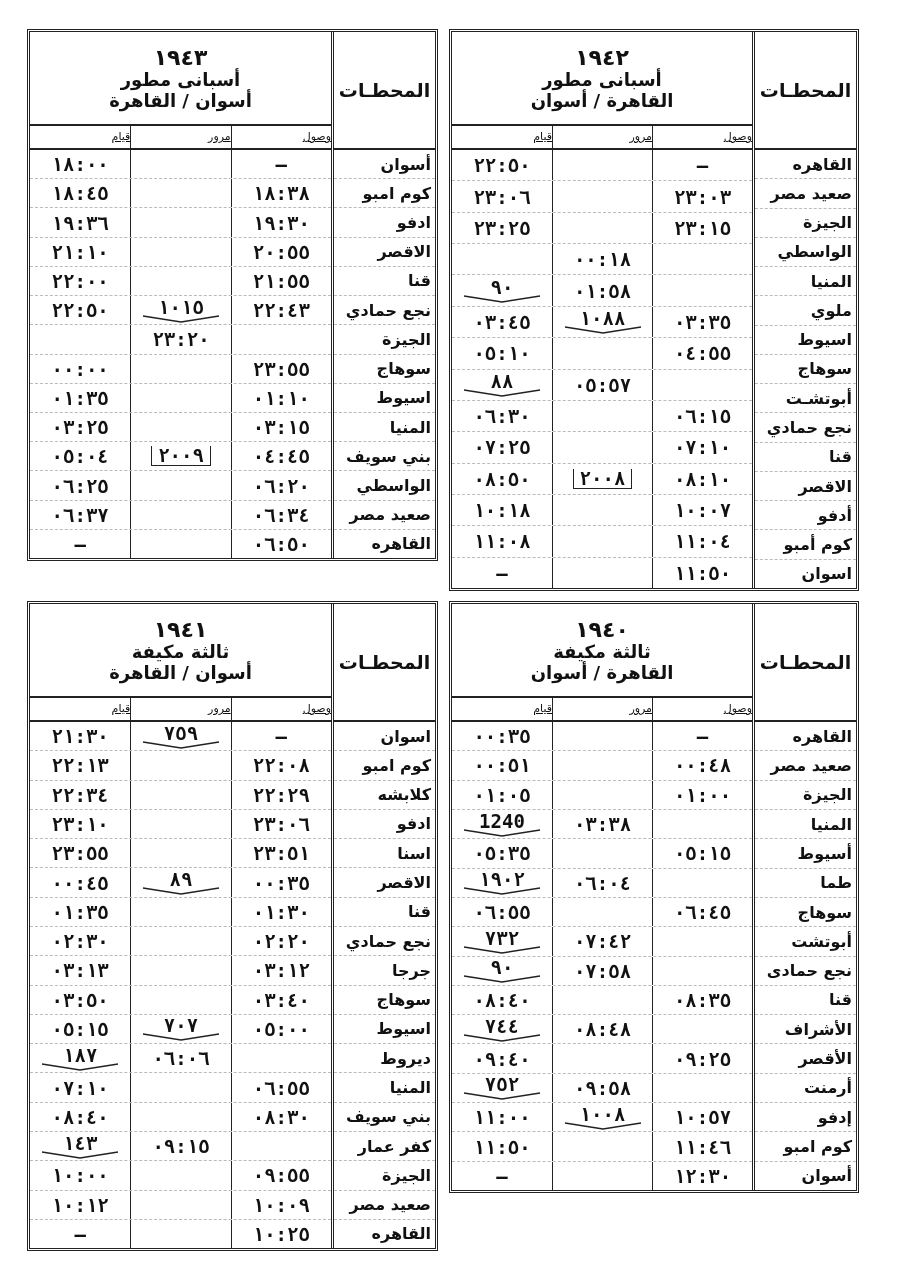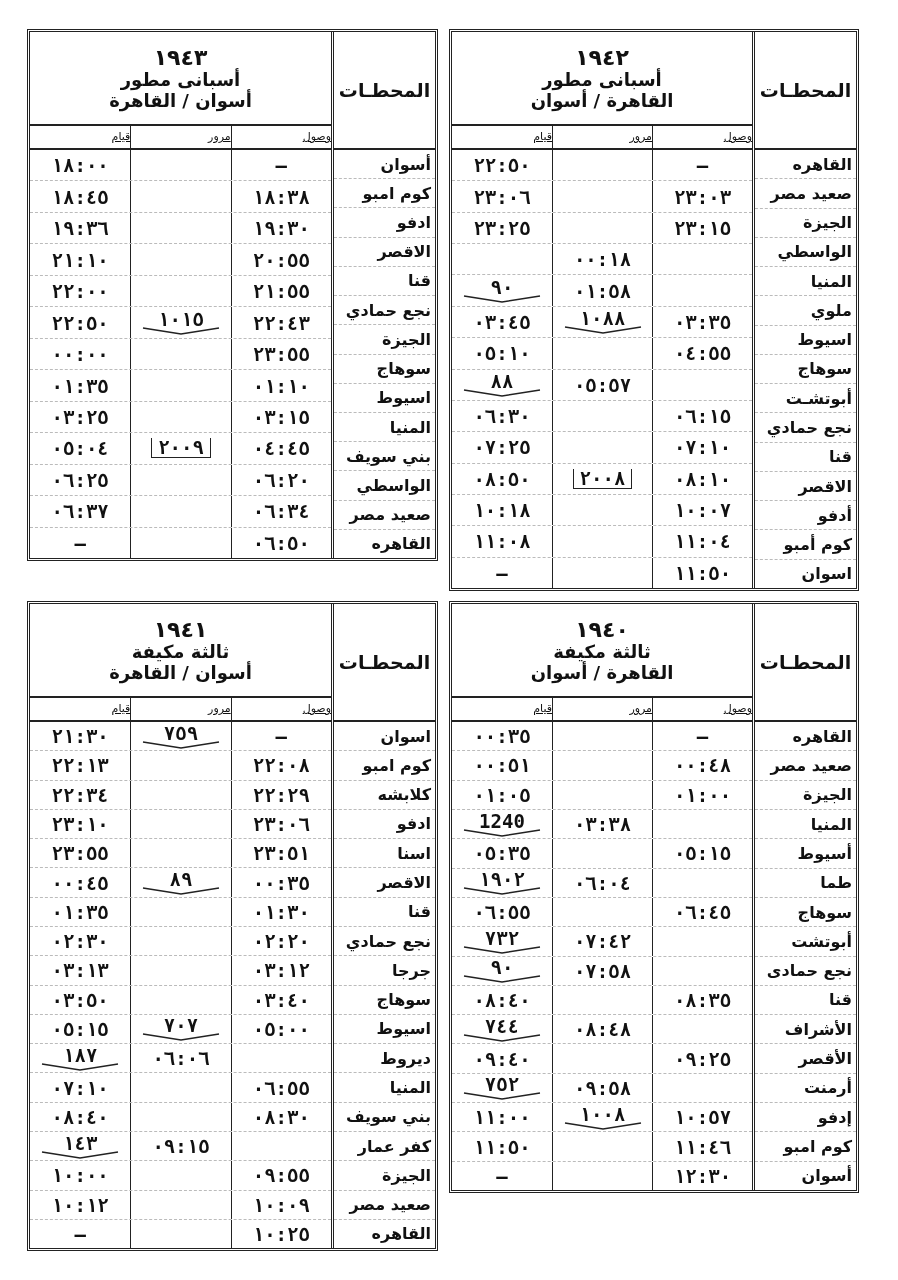--- a/index.html
+++ b/index.html
@@ -231,20 +231,25 @@
               <span class="cellbox">
                 <span>١٠١٥</span>
                 <svg class="vmark" viewBox="0 0 80 8">
                   <polyline points="2,1 40,7 78,1" fill="none" stroke="#222" stroke-width="1.6"></polyline>
                 </svg>
               </span>
             </div>
             <div class="cell">٢٢:٥٠</div>
           </div>
           <div class="row">
+            <div class="cell"></div>
+            <div class="cell">٢٣:٢٠</div>
+            <div class="cell"></div>
+          </div>
+          <div class="row">
             <div class="cell">٢٣:٥٥</div>
             <div class="cell"></div>
             <div class="cell">٠٠:٠٠</div>
           </div>
           <div class="row">
             <div class="cell">٠١:١٠</div>
             <div class="cell"></div>
             <div class="cell">٠١:٣٥</div>
           </div>
           <div class="row">

